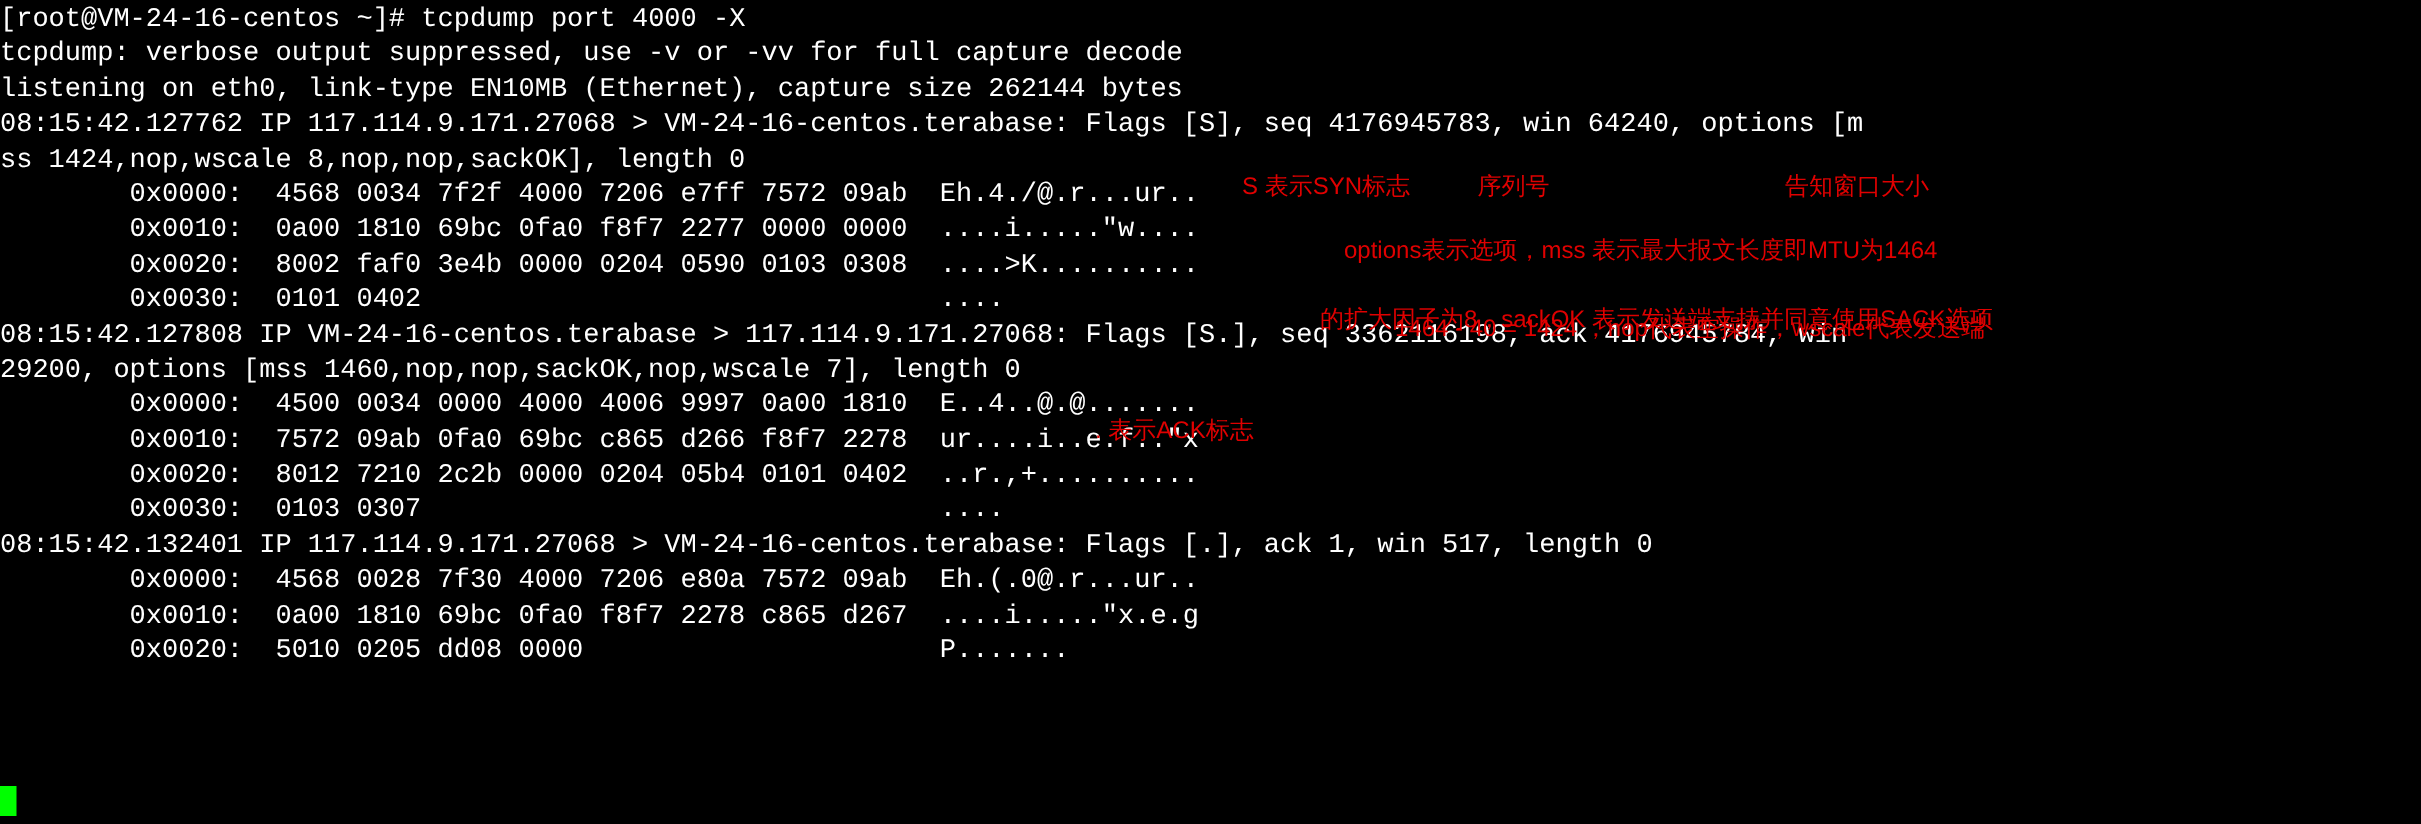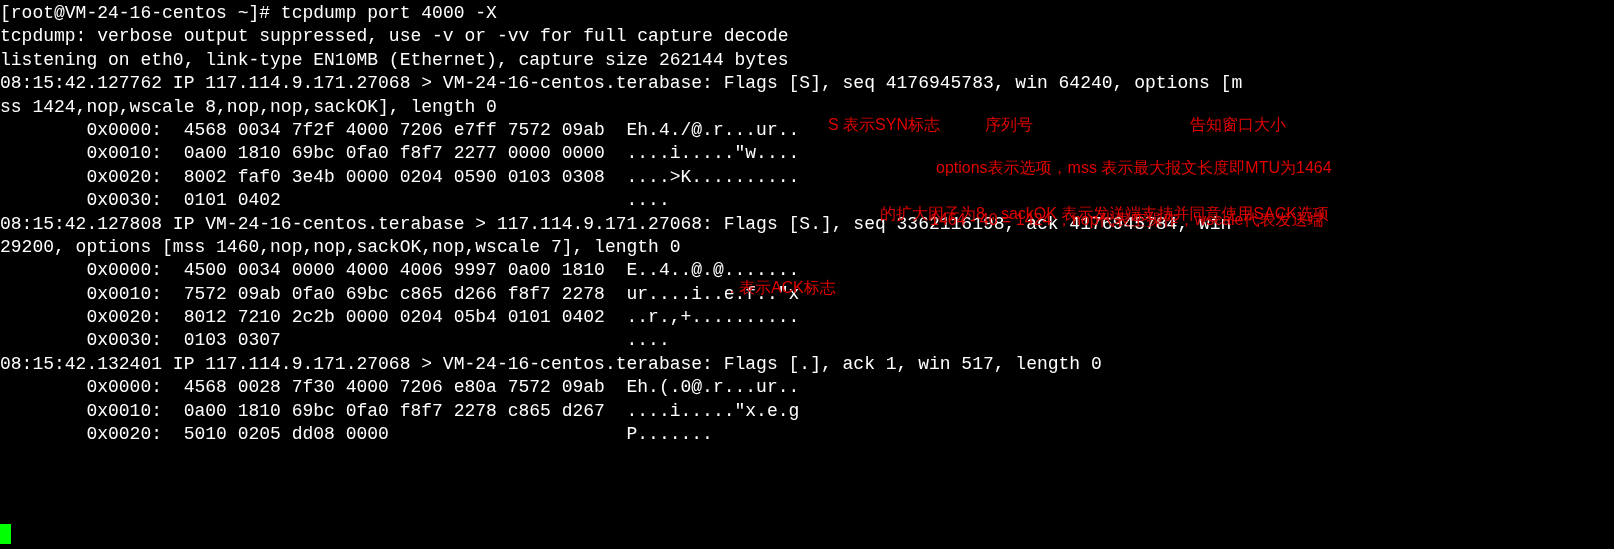--- a/index.html
+++ b/index.html
@@ -59,21 +59,21 @@
 <span>        0x0030:  0103 0307                                ....</span>
 <span>08:15:42.132401 IP 117.114.9.171.27068 &gt; VM-24-16-centos.terabase: Flags [.], ack 1, win 517, length 0</span>
 <span>        0x0000:  4568 0028 7f30 4000 7206 e80a 7572 09ab  Eh.(.0@.r...ur..</span>
 <span>        0x0010:  0a00 1810 69bc 0fa0 f8f7 2278 c865 d267  ....i....."x.e.g</span>
 <span>        0x0020:  5010 0205 dd08 0000                      P.......</span>
 </div>
 
 <div class="annotation" style="left:828px; top:115px;">S 表示SYN标志</div>
 <div class="annotation" style="left:985px; top:115px;font-family:Liberation Serif, serif;">序列号</div>
 <div class="annotation" style="left:1190px; top:115px;">告知窗口大小</div>
-<div class="annotation" style="left:936px; top:158px;">options表示选项，mss 表示最大报文长度即MTU为1464</div>
+<div class="annotation" style="left:896px; top:158px;">options表示选项，mss 表示最大报文长度即MTU为1464</div>
 <div class="annotation" style="left:930px; top:198px;margin-top:12px;">1464 - 40 = 1424 ，nop代表空操作，wscale代表发送端</div>
 <div class="annotation" style="left:880px; top:204px;">的扩大因子为8，sackOK 表示发送端支持并同意使用SACK选项</div>
 <div class="annotation" style="left:730px; top:278px;">. 表示ACK标志</div>
 
 <div class="cursor"></div>
 
 
 
 
 </body></html>

